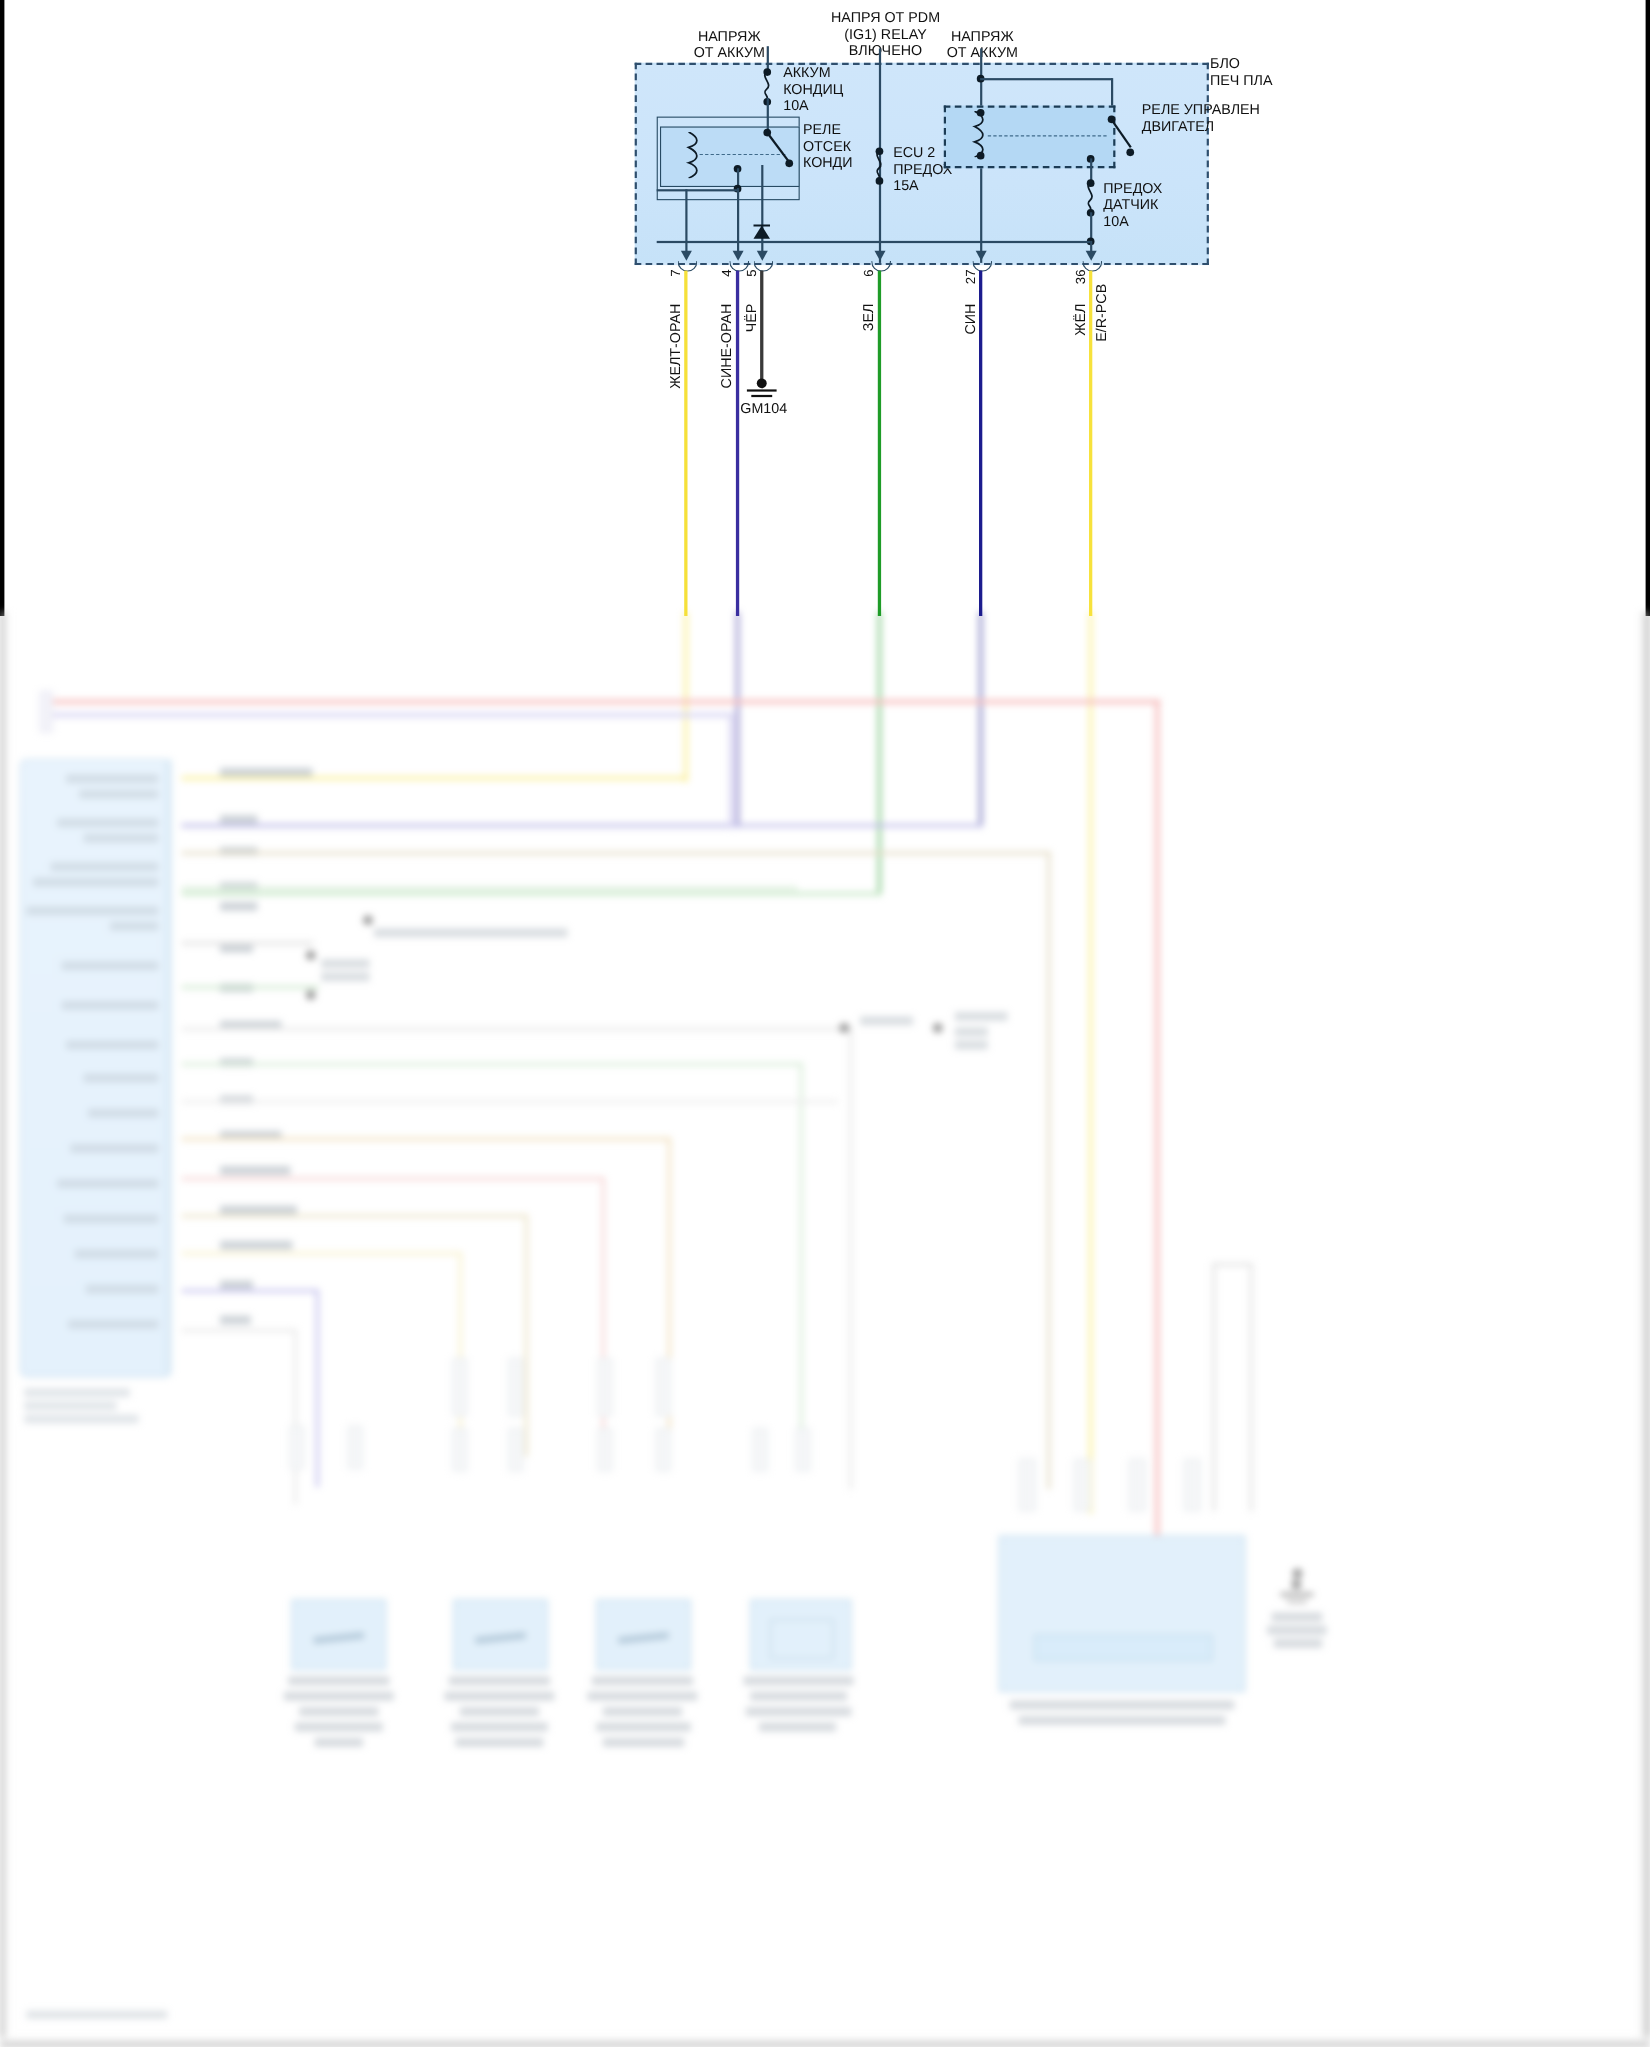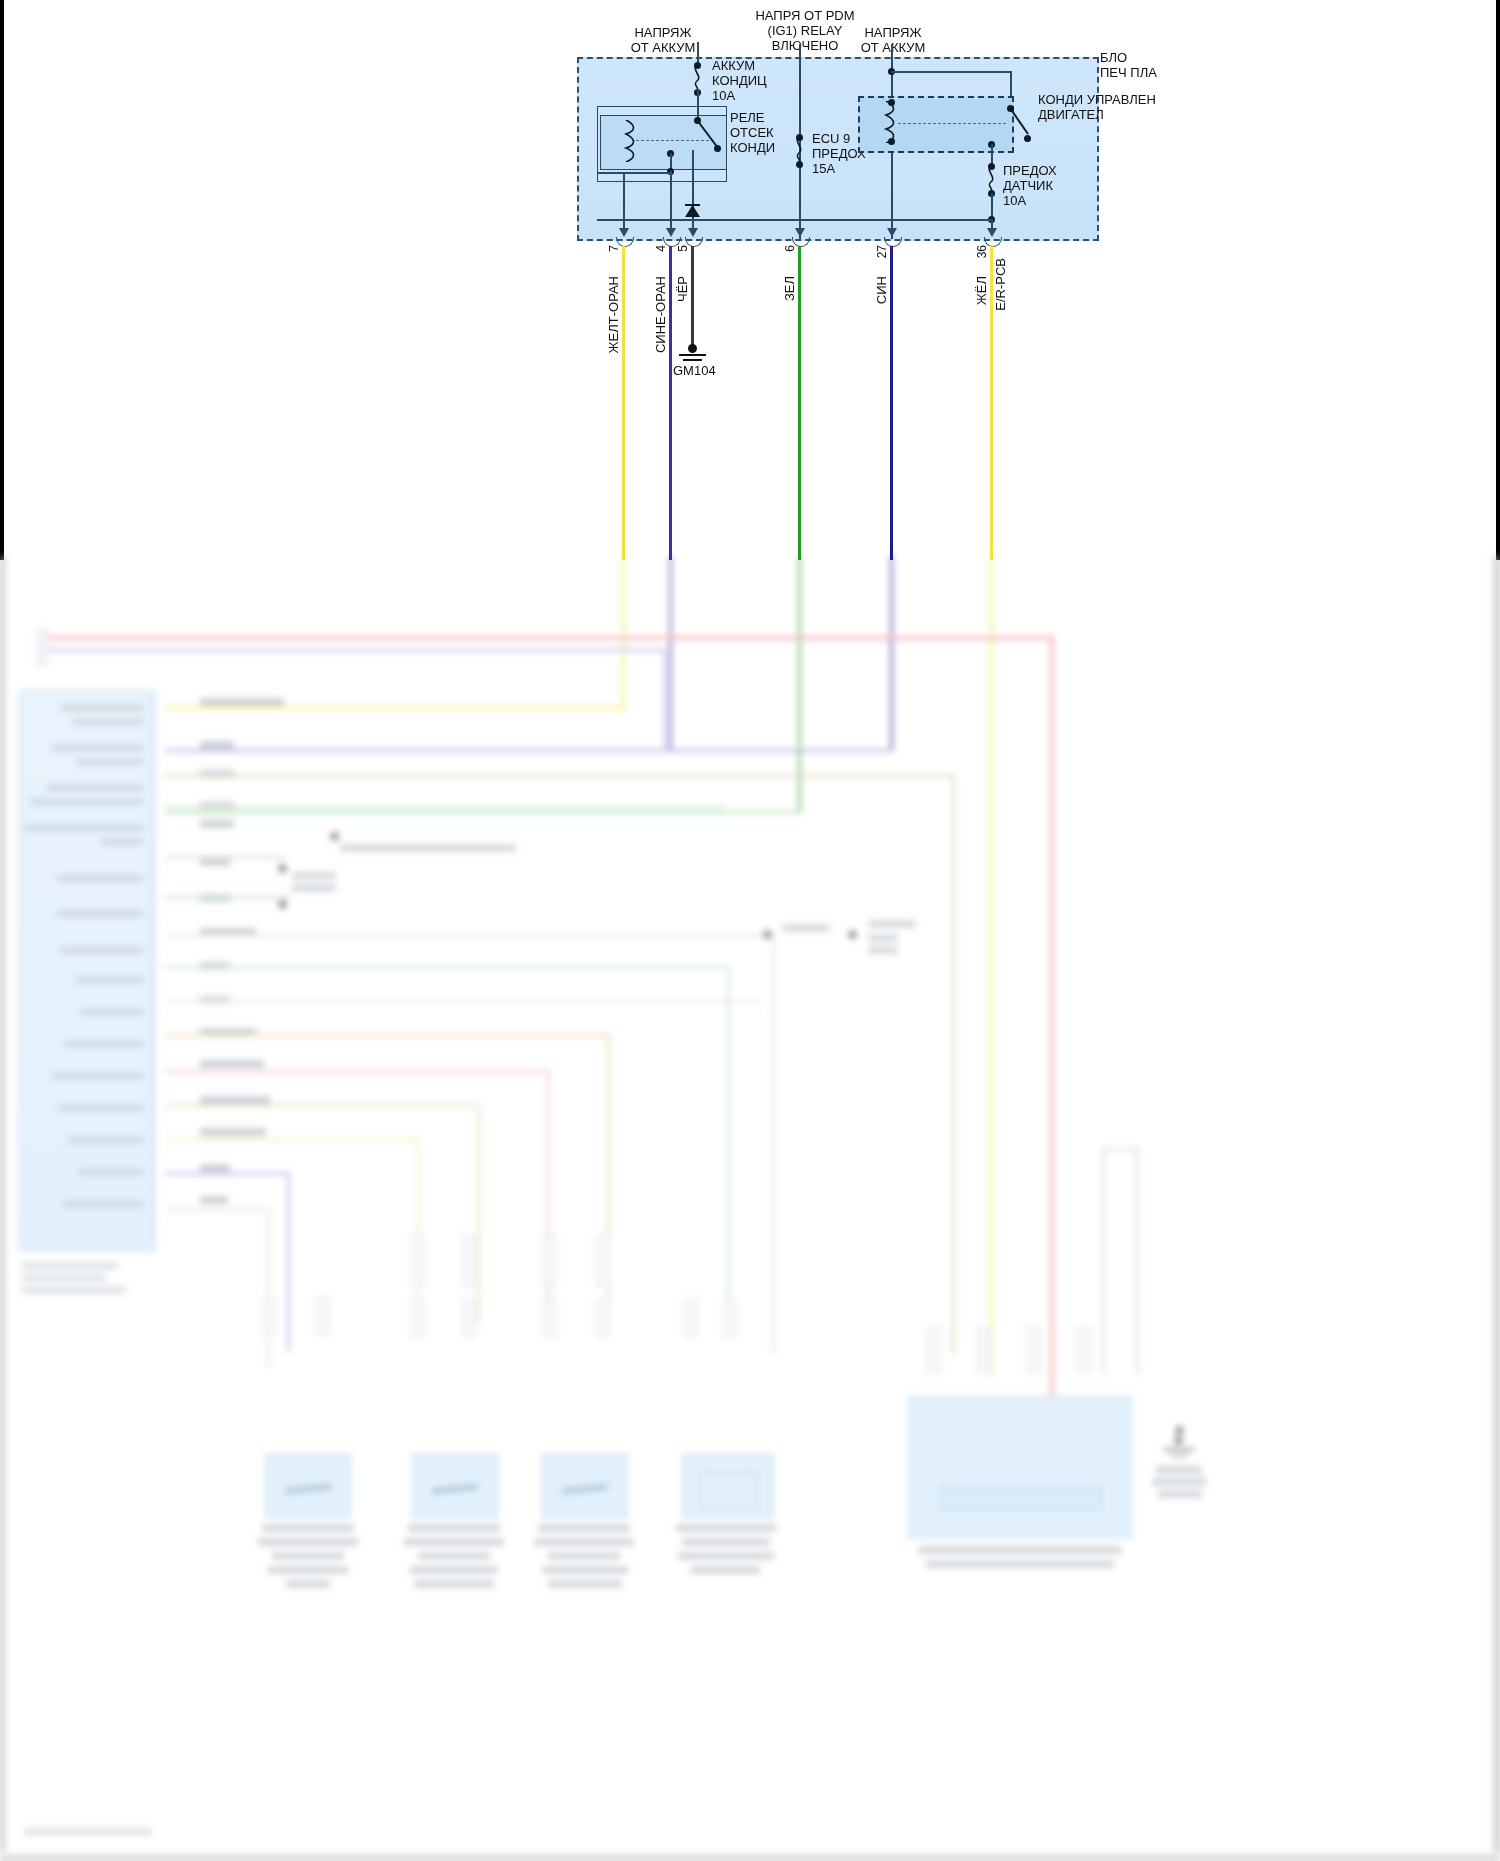--- a/index.html
+++ b/index.html
@@ -121,21 +121,21 @@
 
     <div class="abs lbl" style="left:730px;top:110px;">РЕЛЕ
 ОТСЕК
 КОНДИ</div>
 
     <div class="dot" style="left:796px;top:134px;"></div>
     <svg class="abs" style="left:792px;top:137px;" width="16" height="26">
       <path d="M7 0 C 1 5, 13 11, 7 16 C 2 20, 10 22, 7 26" fill="none" stroke="#0d1b26" stroke-width="1.6"></path>
     </svg>
     <div class="dot" style="left:796px;top:161px;"></div>
-    <div class="abs lbl" style="left:812px;top:131px;">ECU 9
+    <div class="abs lbl" style="left:812px;top:131px;">ECU 2
 ПРЕДОХ
 15А</div>
 
     <div class="dot" style="left:888px;top:68px;"></div>
     <div class="wireline h" style="left:891px;top:71px;width:120px;"></div>
     <div class="wireline v" style="left:1010px;top:71px;height:36px;"></div>
 
     <div class="innerdash" style="left:858px;top:96px;width:152px;height:53px;"></div>
 
     <svg class="abs" style="left:882px;top:101px;" width="16" height="42">
@@ -144,21 +144,21 @@
     <div class="dot" style="left:888px;top:99px;"></div>
     <div class="dot" style="left:888px;top:138px;"></div>
     <div class="dash-h" style="left:898px;top:123px;width:108px;"></div>
 
     <div class="dot" style="left:1007px;top:105px;"></div>
     <svg class="abs" style="left:1007px;top:106px;" width="28" height="34">
       <line x1="3" y1="2" x2="21" y2="28" stroke="#0d1b26" stroke-width="2"></line>
     </svg>
     <div class="dot" style="left:1024px;top:135px;"></div>
 
-    <div class="abs lbl" style="left:1038px;top:92px;">КОНДИ УПРАВЛЕН
+    <div class="abs lbl" style="left:1038px;top:92px;">РЕЛЕ УПРАВЛЕН
 ДВИГАТЕЛ</div>
 
     <div class="dot" style="left:988px;top:141px;"></div>
     <div class="wireline v" style="left:991px;top:144px;height:20px;"></div>
     <div class="dot" style="left:988px;top:163px;"></div>
     <svg class="abs" style="left:984px;top:166px;" width="16" height="26">
       <path d="M7 0 C 1 5, 13 11, 7 16 C 2 20, 10 22, 7 26" fill="none" stroke="#0d1b26" stroke-width="1.6"></path>
     </svg>
     <div class="dot" style="left:988px;top:190px;"></div>
     <div class="wireline v" style="left:991px;top:193px;height:26px;"></div>

